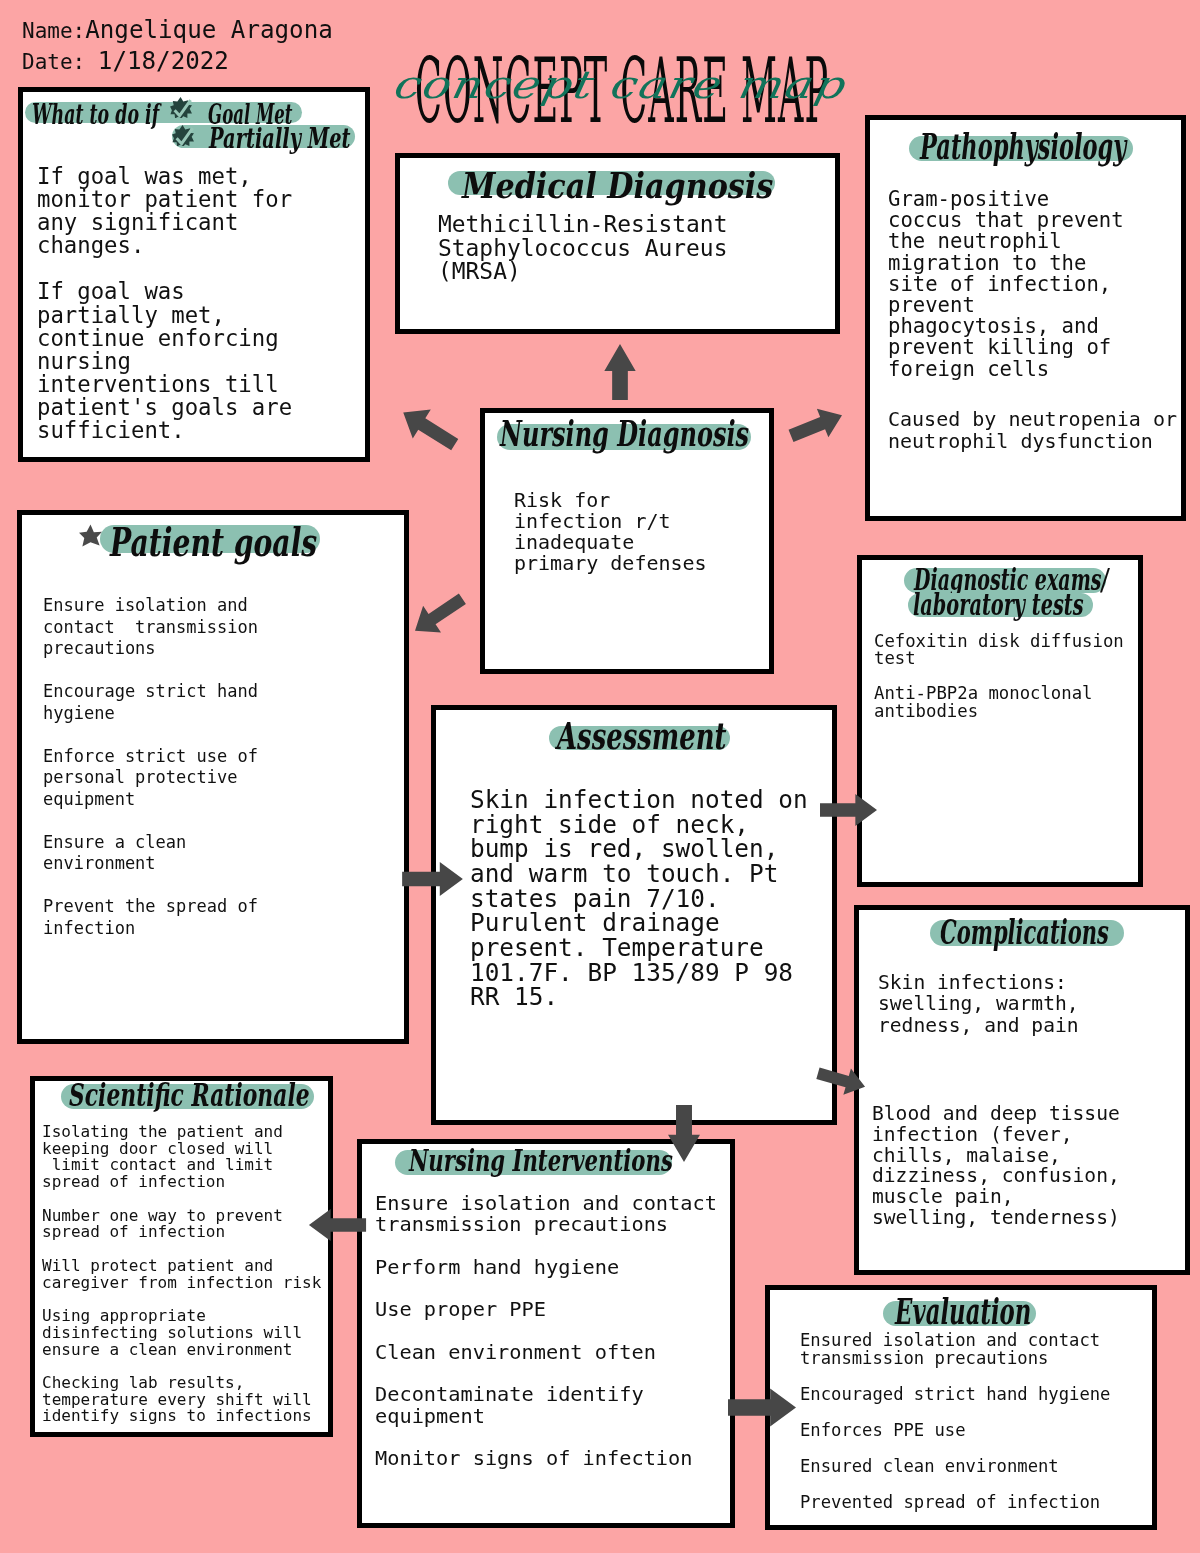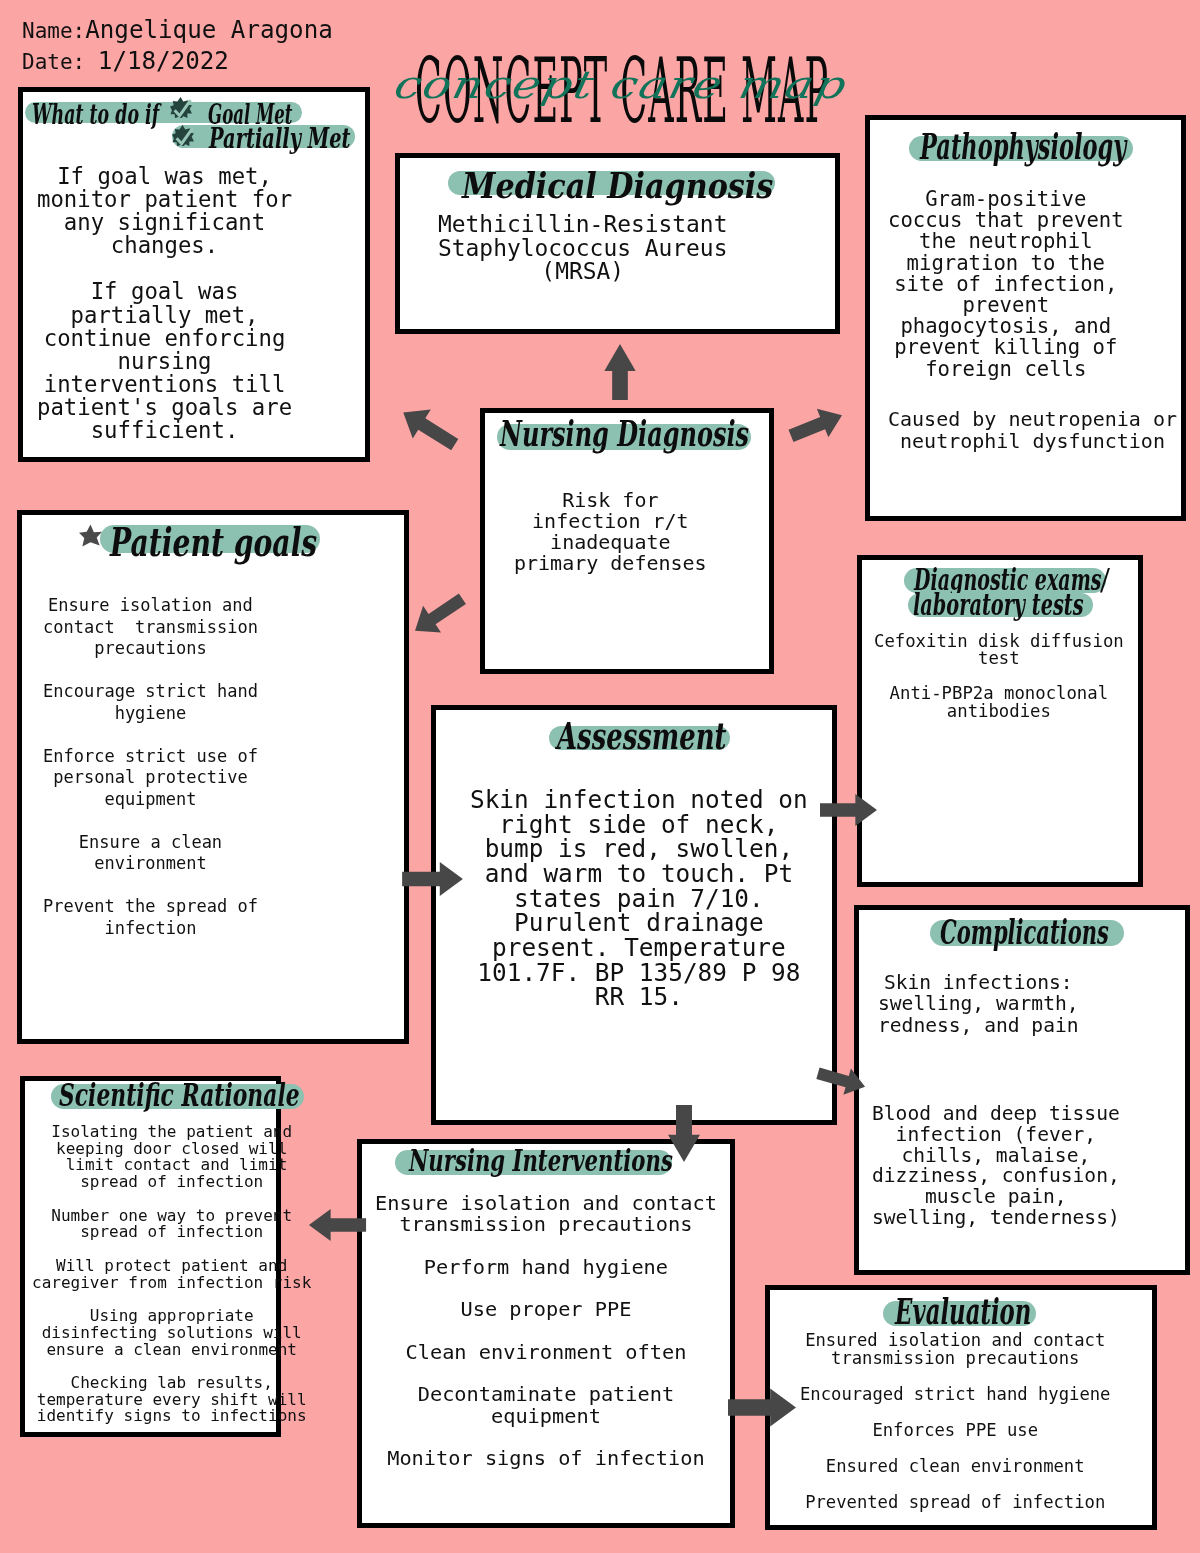--- a/index.html
+++ b/index.html
@@ -1,19 +1,19 @@
 <!DOCTYPE html>
 <html><head>
 <meta charset="utf-8">
 <style>
   html,body{margin:0;padding:0;background:#ffffff;}
   #page{position:relative;width:1200px;height:1553px;overflow:hidden;background:#fca5a5;
         font-family:"DejaVu Sans Mono", monospace;color:#101010;}
   .box{position:absolute;border:5px solid #000;background:#fff;box-sizing:border-box;}
-  .body-text{position:absolute;white-space:pre;color:#111;text-align:center;}
+  .body-text{position:absolute;white-space:pre;color:#111;}
   .hl{position:absolute;background:#8cc0b1;border-radius:999px;}
   .script{position:absolute;white-space:nowrap;font-family:"DejaVu Serif",serif;
           font-weight:bold;font-style:italic;color:#0d0d0d;transform-origin:left top;}
   .meta{position:absolute;white-space:pre;line-height:1;}
   .arrow{position:absolute;}
   .arrow svg{display:block;overflow:visible;}
   #title-block{position:absolute;white-space:nowrap;color:#0a0a0a;
       left:415px;top:3px;font-family:"DejaVu Serif Condensed","DejaVu Serif",serif;
       font-size:74px;font-weight:400;letter-spacing:2px;
       transform:scaleX(0.527) scaleY(1.21) translateY(29px);transform-origin:left top;}
@@ -157,21 +157,21 @@
 swelling, warmth,
 redness, and pain</div>
   <div class="body-text" style="left:13px;top:162px;font-size:19.6px;line-height:20.8px;margin-top:32px;">Blood and deep tissue
 infection (fever,
 chills, malaise,
 dizziness, confusion,
 muscle pain,
 swelling, tenderness)</div>
 </div>
 
-<div class="box" style="left:20px;top:1076px;width:261px;height:361px;">
+<div class="box" style="left:30px;top:1076px;width:303px;height:361px;">
   <div class="hl" style="left:26px;top:3px;width:253px;height:25px;"></div>
   <div class="script" style="left:34px;top:-4px;font-size:27px;transform:scaleX(0.81) scaleY(1.14);">Scientific Rationale</div>
   <div class="body-text" style="left:7px;top:43px;font-size:16px;line-height:16.73px;">Isolating the patient and
 keeping door closed will
  limit contact and limit
 spread of infection
 
 Number one way to prevent
 spread of infection
 
@@ -192,21 +192,21 @@
   <div class="script" style="left:47px;top:-1px;font-size:27px;transform:scaleX(0.785) scaleY(1.12);">Nursing Interventions</div>
   <div class="body-text" style="left:13px;top:49px;font-size:20.3px;line-height:21.25px;">Ensure isolation and contact
 transmission precautions
 
 Perform hand hygiene
 
 Use proper PPE
 
 Clean environment often
 
-Decontaminate patient
+Decontaminate identify
 equipment
 
 Monitor signs of infection</div>
 </div>
 
 <div class="box" style="left:765px;top:1285px;width:392px;height:245px;">
   <div class="hl" style="left:113px;top:11px;width:153px;height:25px;"></div>
   <div class="script" style="left:125px;top:2px;font-size:30px;transform:scaleX(0.76) scaleY(1.15);">Evaluation</div>
   <div class="body-text" style="left:30px;top:41px;font-size:17.2px;line-height:18.05px;">Ensured isolation and contact
 transmission precautions

